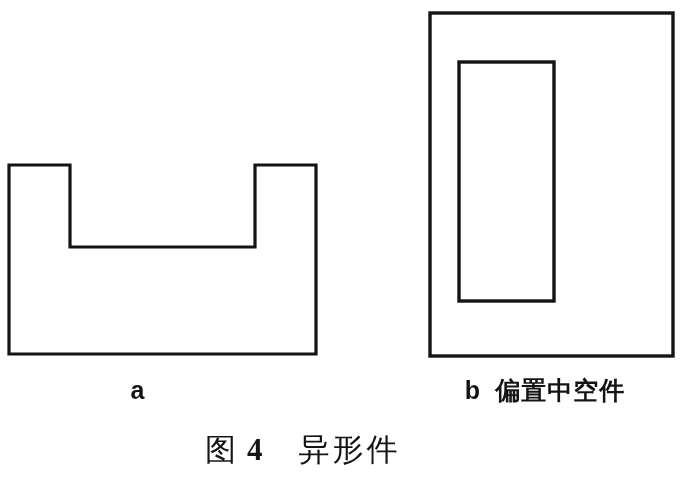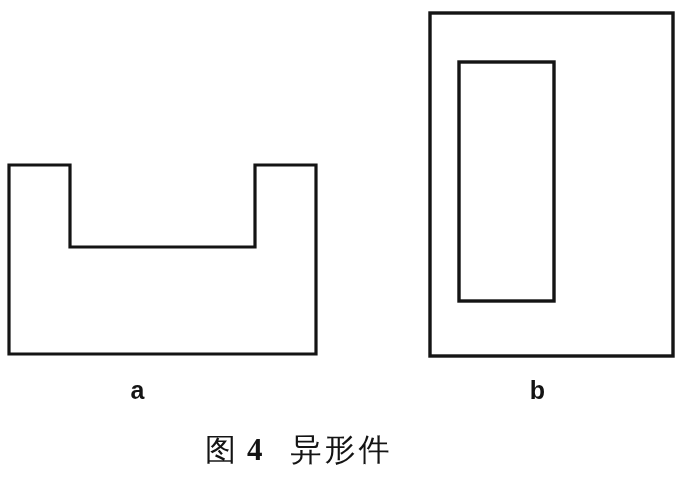--- a/index.html
+++ b/index.html
@@ -50,21 +50,21 @@
     font-family: "Liberation Serif", serif;
     font-size: 31px;
     color: #141414;
     white-space: nowrap;
   }
   .caption .num {
     font-weight: 700;
     margin-left: 11px;
   }
   .caption .title {
-    margin-left: 28px;
+    margin-left: 36px;
     letter-spacing: 3px;
   }
 </style>
 </head>
 <body>
 
 <div class="canvas">
 
   <svg class="shape shape-a" width="314" height="196" viewBox="0 0 314 196">
     <polygon points="3,3 64,3 64,85 249,85 249,3 310,3 310,192 3,192" fill="#ffffff" stroke="#141414" stroke-width="3.2" stroke-linejoin="miter"></polygon>
@@ -74,20 +74,21 @@
     <rect x="3" y="3" width="243" height="343" fill="#ffffff" stroke="#141414" stroke-width="3.4"></rect>
     <rect x="32" y="52" width="95" height="239" fill="#ffffff" stroke="#141414" stroke-width="3.4"></rect>
   </svg>
 
   <div class="panel-label label-a">
     <span class="letter">a</span>
   </div>
 
   <div class="panel-label label-b">
     <span class="letter">b</span>
+    <span class="name">偏置中空件</span>
   </div>
 
   <div class="caption">
     <span class="prefix">图</span>
     <span class="num">4</span>
     <span class="title">异形件</span>
   </div>
 
 </div>
 

